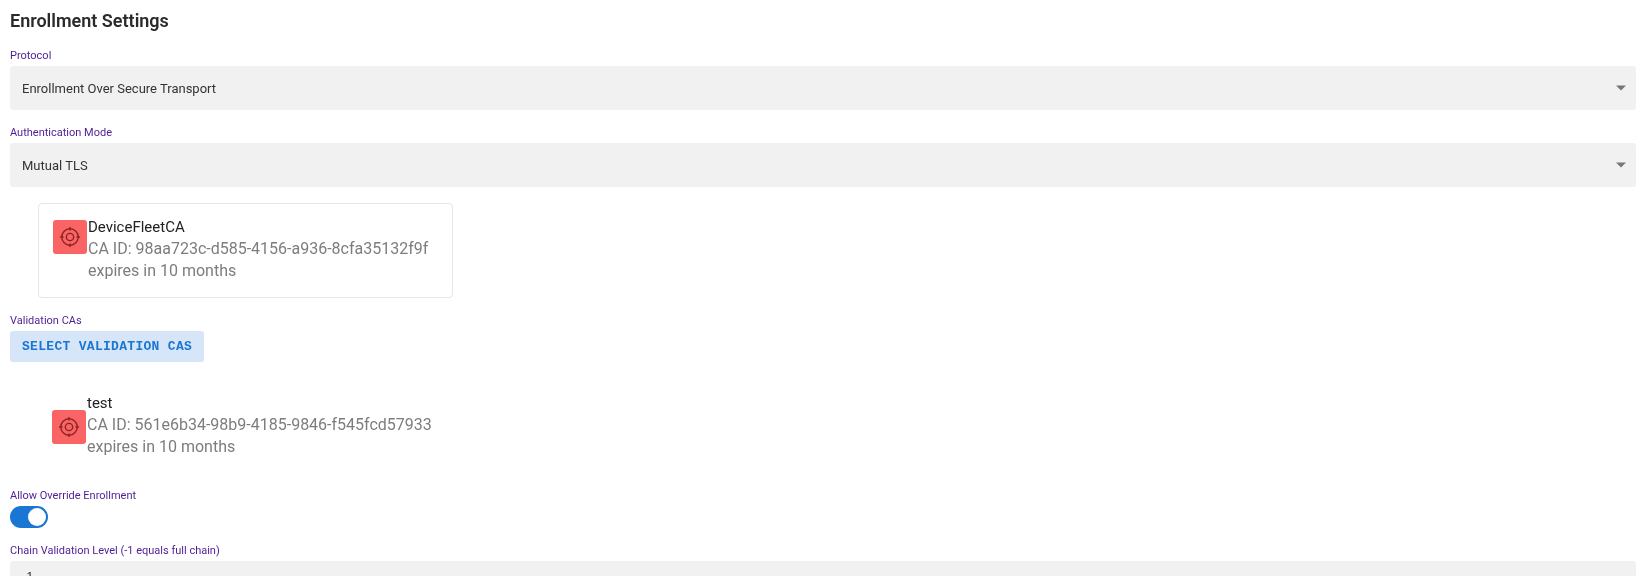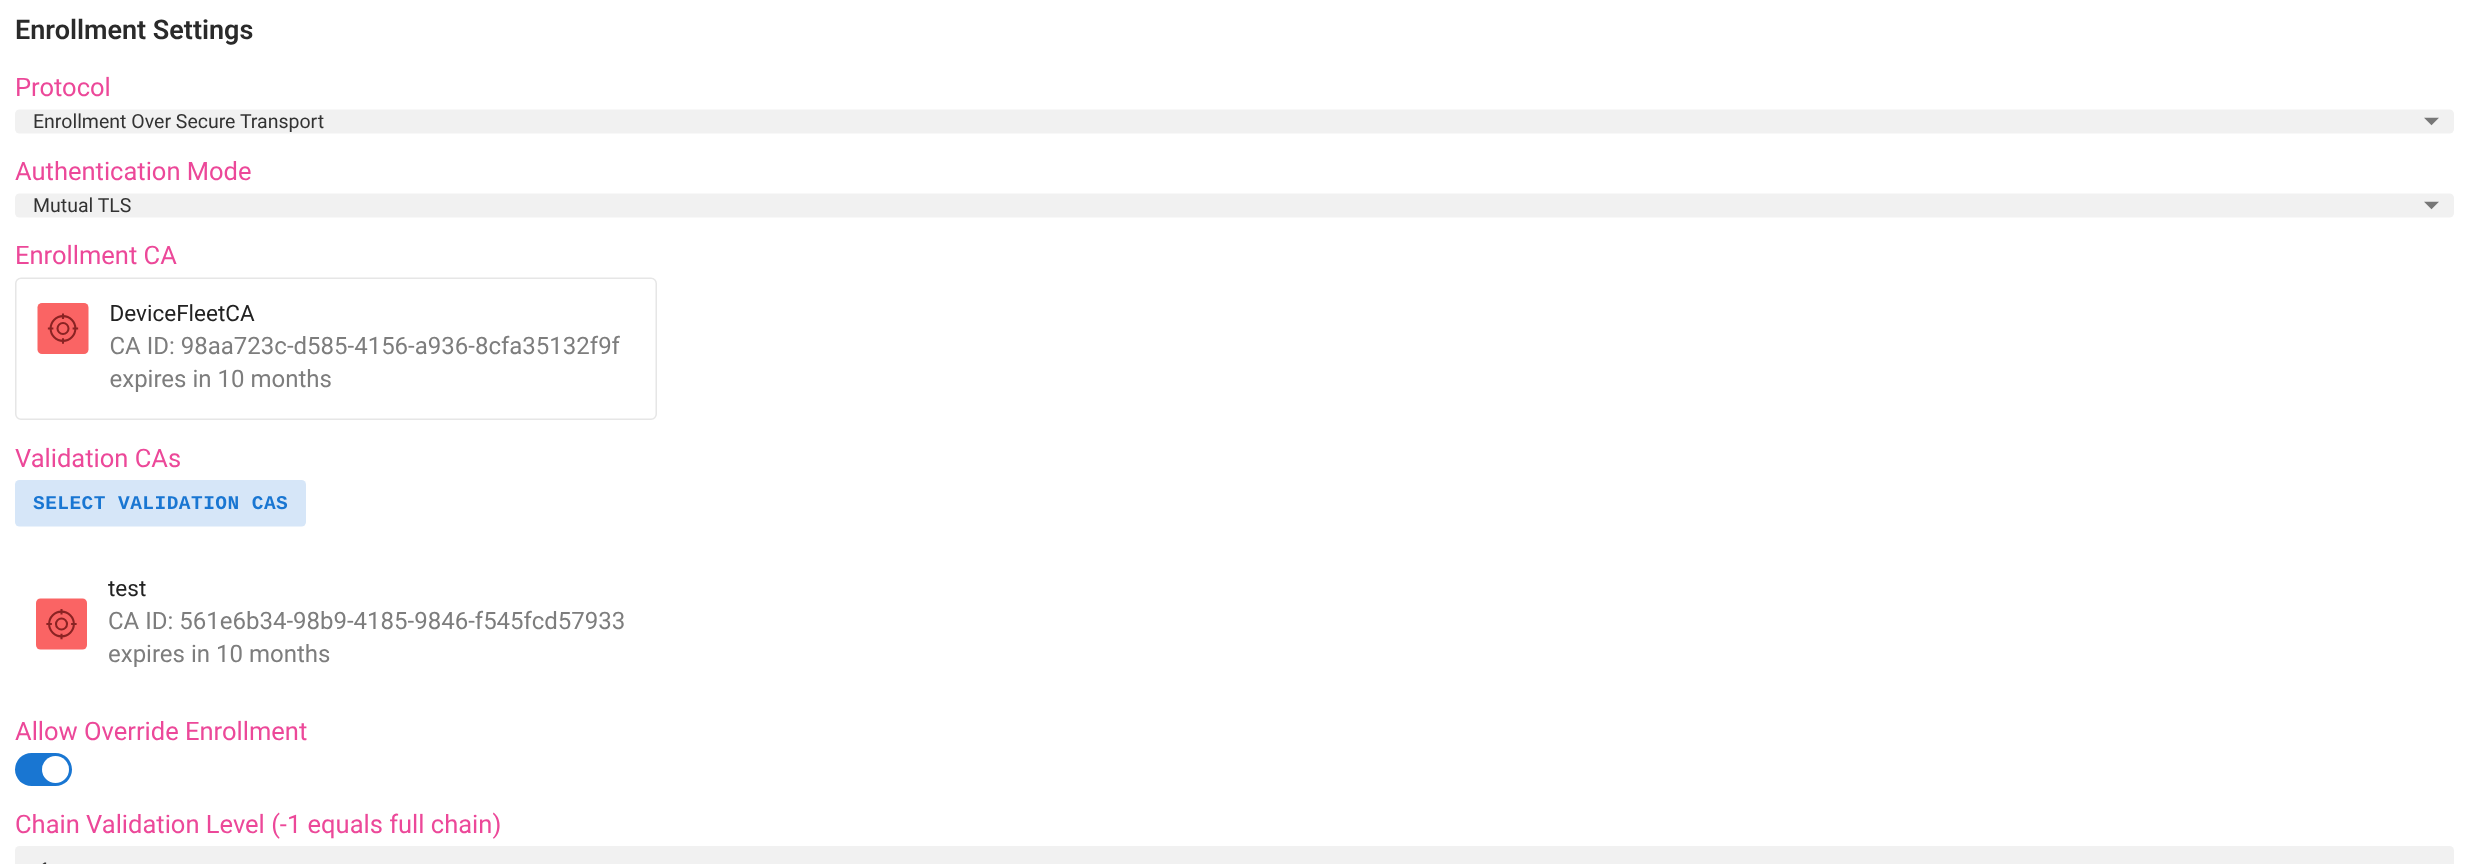--- a/index.html
+++ b/index.html
@@ -17,31 +17,31 @@
     h2.page-title {
       font-size: 18px;
       font-weight: 600;
       color: #2a2a2a;
       margin-bottom: 18px;
     }
     .field-group {
       margin-bottom: 16px;
     }
     .field-label {
-      font-size: 17px;
-      color: #ec4899;
+      font-size: 11px;
+      color: #4c1d95;
       margin-bottom: 4px;
       display: block;
     }
     .select-box {
       position: relative;
       width: 100%;
       background: #f1f1f1;
       border-radius: 3px;
-      height: 16px;
+      height: 44px;
       display: flex;
       align-items: center;
       padding: 0 12px;
       font-size: 13px;
       color: #333;
       cursor: pointer;
     }
     .select-box .caret {
       position: absolute;
       right: 10px;
@@ -60,26 +60,27 @@
       border-radius: 3px;
       height: 32px;
       padding: 0 12px;
       font-size: 13px;
       color: #333;
       outline: none;
     }
     .ca-card {
       display: inline-flex;
       align-items: flex-start;
-      gap: 14px;
+      gap: 1px;
       padding: 14px 24px 14px 14px;
       border: 1px solid #e6e6e6;
       border-radius: 4px;
       background: #fff;
       min-width: 360px;
+      margin-left: 28px;
     }
     .ca-card.no-border {
       border: none;
       padding-left: 14px;
       padding-right: 14px;
       align-items: center;
     }
     .ca-icon {
       width: 34px;
       height: 34px;
@@ -162,21 +163,20 @@
 
 <div class="field-group">
   <span class="field-label">Authentication Mode</span>
   <div class="select-box">
     <span>Mutual TLS</span>
     <span class="caret"></span>
   </div>
 </div>
 
 <div class="field-group">
-  <span class="field-label">Enrollment CA</span>
   <div class="ca-card">
     <div class="ca-icon">
       <svg viewBox="0 0 24 24">
         <circle cx="12" cy="12" r="9"></circle>
         <circle cx="12" cy="12" r="4"></circle>
         <line x1="12" y1="1" x2="12" y2="5"></line>
         <line x1="12" y1="19" x2="12" y2="23"></line>
         <line x1="1" y1="12" x2="5" y2="12"></line>
         <line x1="19" y1="12" x2="23" y2="12"></line>
       </svg>

